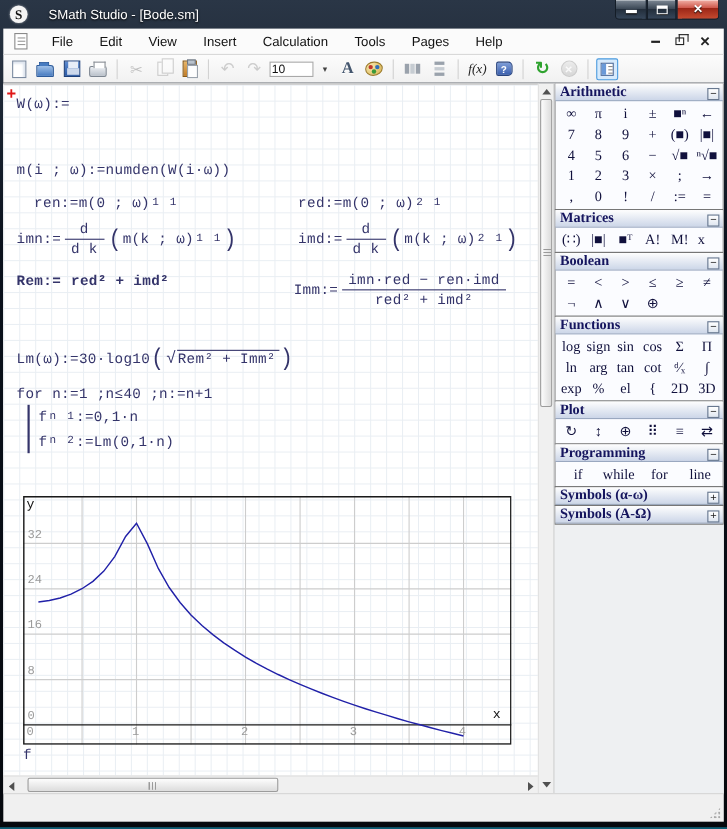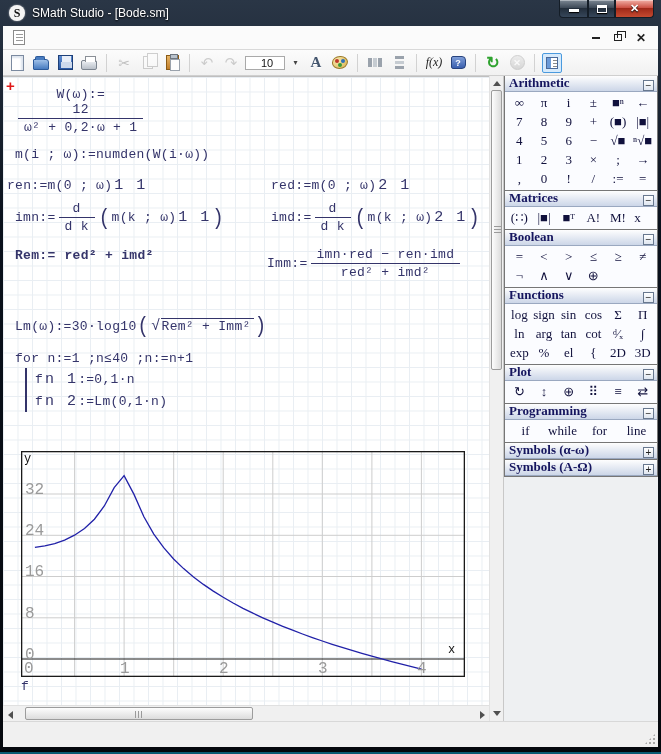--- a/index.html
+++ b/index.html
@@ -7,21 +7,21 @@
   .win{position:relative;width:661px;height:754px;margin:0 auto;
        background:linear-gradient(#2a3646,#0a111c 30%,#05080d);
        padding:0 3px 7px 3px;font-family:"Liberation Sans",sans-serif;
        border-bottom:2px solid #0b5b73;}
   
   .titlebar{position:relative;height:26px;display:flex;align-items:center;color:#fff;
             font-size:12px;}
   .logo{width:16px;height:16px;border-radius:50%;background:#f4f4f4;color:#111;
         font:bold 12px "Liberation Serif",serif;text-align:center;line-height:16px;
         margin:0 7px 0 6px;box-shadow:0 0 2px rgba(255,255,255,.6);}
-  .title-text{text-shadow:0 1px 2px #000;}
+  .title-text{text-shadow:0 1px 2px #000;margin-left:12px;}
   .caps{position:absolute;top:0;right:4px;display:flex;}
   .cap{height:18px;border:1px solid #141d27;border-top:none;position:relative;
        box-shadow:inset 0 1px 0 rgba(255,255,255,.4);}
   .cap-min{width:29px;border-radius:0 0 0 4px;
        background:linear-gradient(#7d8894,#3a4654 48%,#222d3a 48%,#36465a);}
   .cap-max{width:27px;background:linear-gradient(#7d8894,#3a4654 48%,#222d3a 48%,#36465a);}
   .cap-close{width:39px;border-radius:0 0 4px 0;
        background:linear-gradient(#f2b0a6,#cc5144 45%,#9c2617 45%,#c54a30);}
   .g-min{position:absolute;left:9px;bottom:5px;width:10px;height:3px;background:#fff;box-shadow:0 1px 1px #000;}
   .g-max{position:absolute;left:8px;top:5px;width:10px;height:8px;border:1px solid #fff;border-top:3px solid #fff;box-shadow:0 1px 1px #000;}
@@ -54,21 +54,21 @@
   .i-print{width:16px;height:10px;background:linear-gradient(#eceff3,#b9c0c9);border:1px solid #7c8term;border:1px solid #7c8590;border-radius:2px;position:relative;margin-top:4px;}
   .i-print::before{content:"";position:absolute;top:-5px;left:3px;width:9px;height:5px;background:#fff;border:1px solid #8a8f96;border-bottom:none;}
   .i-cut{font-size:14px;color:#6a6a6a;}
   .i-copy{width:10px;height:13px;background:#fff;border:1px solid #808a96;position:relative;}
   .i-copy::after{content:"";position:absolute;left:3px;top:-4px;width:9px;height:12px;background:#fff;border:1px solid #808a96;}
   .i-paste{width:13px;height:15px;background:linear-gradient(#e8b668,#c07c28);border:1px solid #8a5a16;position:relative;}
   .i-paste::before{content:"";position:absolute;left:3px;top:-2px;width:6px;height:3px;background:#b9c2cc;border:1px solid #6e7680;}
   .i-paste::after{content:"";position:absolute;left:3px;top:3px;width:8px;height:10px;background:#fdfdfd;border:1px solid #9aa2ac;}
   .i-undo,.i-redo{font-size:15px;color:#7a8aa0;line-height:1;}
   .combo{width:40px;height:14px;background:#fff;border:1px solid #a9a9a9;font-size:11px;
-         display:flex;align-items:center;padding-left:15px;color:#111;}
+         display:flex;align-items:center;padding-left:1px;color:#111;}
   .combo-arrow{width:13px;height:18px;display:flex;align-items:center;justify-content:center;font-size:8px;color:#444;}
   .i-fontA{font:bold 15px "Liberation Serif",serif;color:#44566e;text-shadow:0 1px 0 #fff;}
   .i-palette{width:16px;height:13px;background:radial-gradient(circle at 30% 30%,#f7e9b0,#d9b04a);border:1px solid #9a7a2a;border-radius:50% 45% 55% 45%;position:relative;}
   .i-palette::before{content:"";position:absolute;left:2px;top:2px;width:4px;height:4px;border-radius:50%;background:#c0392b;box-shadow:6px 0 0 #2e70b8,3px 4px 0 #3a9a3a;}
   .i-align1{width:14px;height:9px;border-left:4px solid #9aa2ac;border-right:4px solid #9aa2ac;background:linear-gradient(#c6ccd2,#c6ccd2) center/4px 9px no-repeat;}
   .i-align2{width:9px;height:13px;border-top:3px solid #9aa2ac;border-bottom:3px solid #9aa2ac;background:linear-gradient(#c6ccd2,#c6ccd2) center/9px 3px no-repeat;}
   .i-fx{font:italic 12px "Liberation Serif",serif;color:#222;}
   .i-book{width:15px;height:13px;background:linear-gradient(#7f9ed8,#3a5fae);border:1px solid #27437e;border-radius:2px 4px 4px 2px;color:#fff;font:bold 9px "Liberation Sans",sans-serif;text-align:center;line-height:13px;}
   .i-refresh{font-size:16px;font-weight:bold;color:#2fa32f;line-height:1;}
   .i-stop{width:15px;height:15px;border-radius:50%;background:linear-gradient(#d8d8d8,#a8a8a8);border:1px solid #8a8a8a;color:#fff;font:bold 9px "Liberation Sans",sans-serif;text-align:center;line-height:14px;}
@@ -83,31 +83,31 @@
       background-image:linear-gradient(to right,#e9eef3 1px,transparent 1px),
                        linear-gradient(to bottom,#e9eef3 1px,transparent 1px);
       background-size:14.5px 14.5px;border-top:1px solid #bfbfbf;}
   .cursor-plus{position:absolute;left:3px;top:0px;color:#e01818;font:bold 15px "Liberation Sans",sans-serif;}
   
   .fml{position:absolute;font-family:"Liberation Mono",monospace;font-size:13px;color:#34346a;
        letter-spacing:.3px;white-space:nowrap;display:flex;align-items:center;}
   .frac{display:inline-flex;flex-direction:column;text-align:center;margin:0 3px;vertical-align:middle;}
   .frac .num{border-bottom:1px solid #34346a;padding:0 6px 1px 6px;}
   .frac .den{padding:1px 6px 0 6px;}
-  .sub{font-size:15px;vertical-align:-5px;letter-spacing:2px;margin-left:2px;}
+  .sub{font-size:10px;vertical-align:-5px;letter-spacing:2px;margin-left:2px;}
   .bp{font-size:19px;font-weight:400;transform:scaleY(1.15);margin:0 1px;}
   .rt{font-size:15px;margin-left:1px;}
   .rad{border-top:1px solid #34346a;padding:0 3px 0 1px;text-align:center;}
   .loop-body{margin:2px 0 0 10px;border-left:2px solid #34346a;padding-left:8px;}
   .loop-line{height:22px;display:flex;align-items:center;}
   
   .plotbox{position:absolute;left:18px;top:374px;width:444px;height:226px;}
   .plotbox svg{position:absolute;left:0;top:0;}
   .plbl{position:absolute;font-family:"Liberation Mono",monospace;color:#111;font-size:12px;}
-  .ytick,.xtick{position:absolute;font-family:"Liberation Mono",monospace;font-size:16px;color:#9a9a9a;}
+  .ytick,.xtick{position:absolute;font-family:"Liberation Mono",monospace;font-size:11px;color:#9a9a9a;}
   .yticks span:nth-child(1){left:4px;top:30px;}
   .yticks span:nth-child(2){left:4px;top:71px;}
   .yticks span:nth-child(3){left:4px;top:112px;}
   .yticks span:nth-child(4){left:4px;top:154px;}
   .yticks span:nth-child(5){left:4px;top:195px;}
   .xticks span:nth-child(1){left:3px;top:209px;}
   .xticks span:nth-child(2){left:99px;top:209px;}
   .xticks span:nth-child(3){left:198px;top:209px;}
   .xticks span:nth-child(4){left:297px;top:209px;}
   .xticks span:nth-child(5){left:396px;top:209px;}
@@ -161,20 +161,30 @@
           <div class="g-max"></div>
         </div>
       <div class="cap cap-close">
           <div class="g-close">✕</div>
         </div>
     </div>
   </div>
 
   <div class="menubar">
     <div class="doc-icon"></div>
+    <div style="display:flex">
+        <span class="mi">File</span>
+        <span class="mi">Edit</span>
+        <span class="mi">View</span>
+        <span class="mi">Insert</span>
+        <span class="mi">Calculation</span>
+        <span class="mi">Tools</span>
+        <span class="mi">Pages</span>
+        <span class="mi">Help</span>
+      </div>
     <div class="mdi">
       <div class="mdi-min"></div>
       <div class="mdi-restore"></div>
       <div class="mdi-close">✕</div>
     </div>
   </div>
 
   <div class="toolbar">
     <div class="tb">
         <div class="i-new"></div>
@@ -238,33 +248,29 @@
     <div class="tb tb-toggle">
         <div class="i-panel"></div>
       </div>
   </div>
 
   <div class="mainrow">
     <div class="canvas-col">
       <div class="canvas">
         <div class="cursor-plus">+</div>
 
-        <div class="fml" style="left:12px;top:10px;flex-direction:column;">
+        <div class="fml" style="left:12px;top:10px;">
           <span>W(ω):=</span>
-          <span class="frac">
-              <span class="num">12</span>
-              <span class="den">ω² + 0,2·ω + 1</span>
-            </span>
         </div>
 
         <div class="fml" style="left:12px;top:70px;justify-content:flex-end;">
           <span>m(i ; ω):=numden(W(i·ω))</span>
         </div>
 
-        <div class="fml" style="left:4px;top:100px;">
+        <div class="fml" style="left:28px;top:100px;">
           <span>ren:=m(0 ; ω)</span>
             <span class="sub">1 1</span>
         </div>
         <div class="fml" style="left:268px;top:100px;">
           <span>red:=m(0 ; ω)</span>
             <span class="sub">2 1</span>
         </div>
 
         <div class="fml" style="left:12px;top:124px;">
           <span>imn:=</span>

